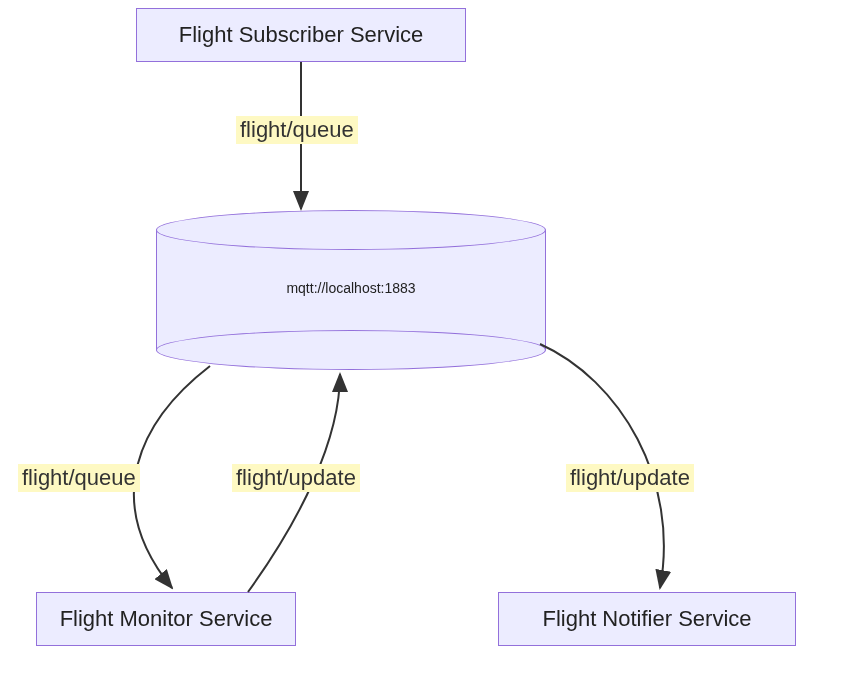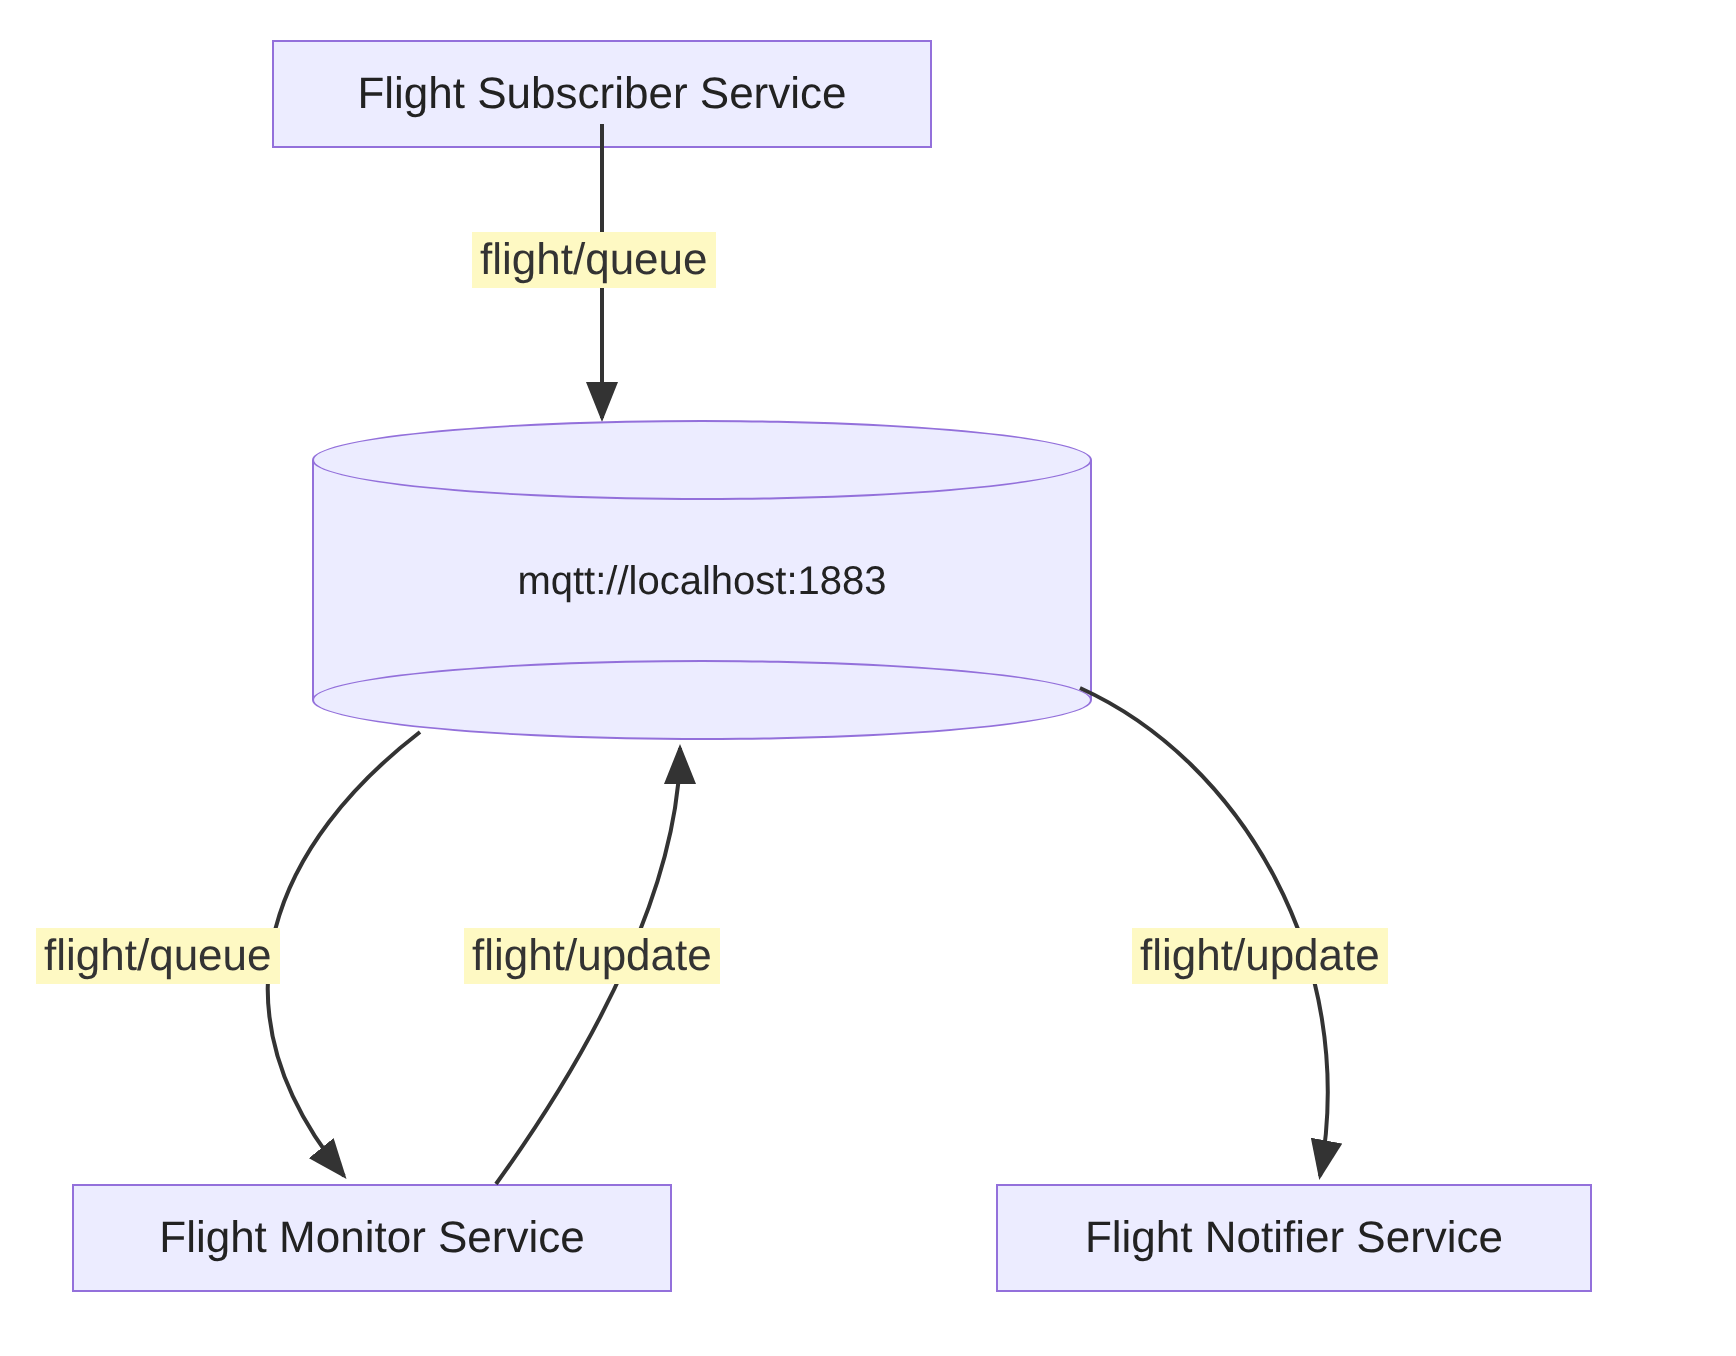--- a/index.html
+++ b/index.html
@@ -57,21 +57,21 @@
     bottom: 0;
     background: #ECECFF;
     border: 1px solid #9370DB;
     border-radius: 50%;
   }
   .cyl-label {
     position: absolute;
     width: 100%;
     top: 70px;
     text-align: center;
-    font-size: 20px;
+    font-size: 14px;
     color: #222;
     z-index: 3;
   }
   .edge-label {
     position: absolute;
     background: #fef9c3;
     color: #333;
     font-size: 22px;
     padding: 1px 4px;
     white-space: nowrap;
@@ -83,32 +83,32 @@
     left: 0;
     width: 868px;
     height: 678px;
     z-index: 1;
     pointer-events: none;
   }
 </style>
 </head>
 <body>
 
-<div class="node-box" style="left:136px; top:8px; width:330px; height:54px;margin-top:12px;">
+<div class="node-box" style="left:136px; top:8px; width:330px; height:54px;">
   <span>Flight Subscriber Service</span>
 </div>
 
 <div class="cylinder">
   <div class="cyl-body"></div>
   <div class="cyl-bottom"></div>
   <div class="cyl-top"></div>
   <div class="cyl-label">mqtt://localhost:1883</div>
 </div>
 
-<div class="node-box" style="left:36px; top:592px; width:300px; height:54px;">
+<div class="node-box" style="left:36px; top:592px; width:260px; height:54px;">
   <span>Flight Monitor Service</span>
 </div>
 
 <div class="node-box" style="left:498px; top:592px; width:298px; height:54px;align-items:center;">
   <span>Flight Notifier Service</span>
 </div>
 
 <div class="edge-label" style="left:236px; top:116px;">flight/queue</div>
 
 <div class="edge-label" style="left:18px; top:464px;">flight/queue</div>

